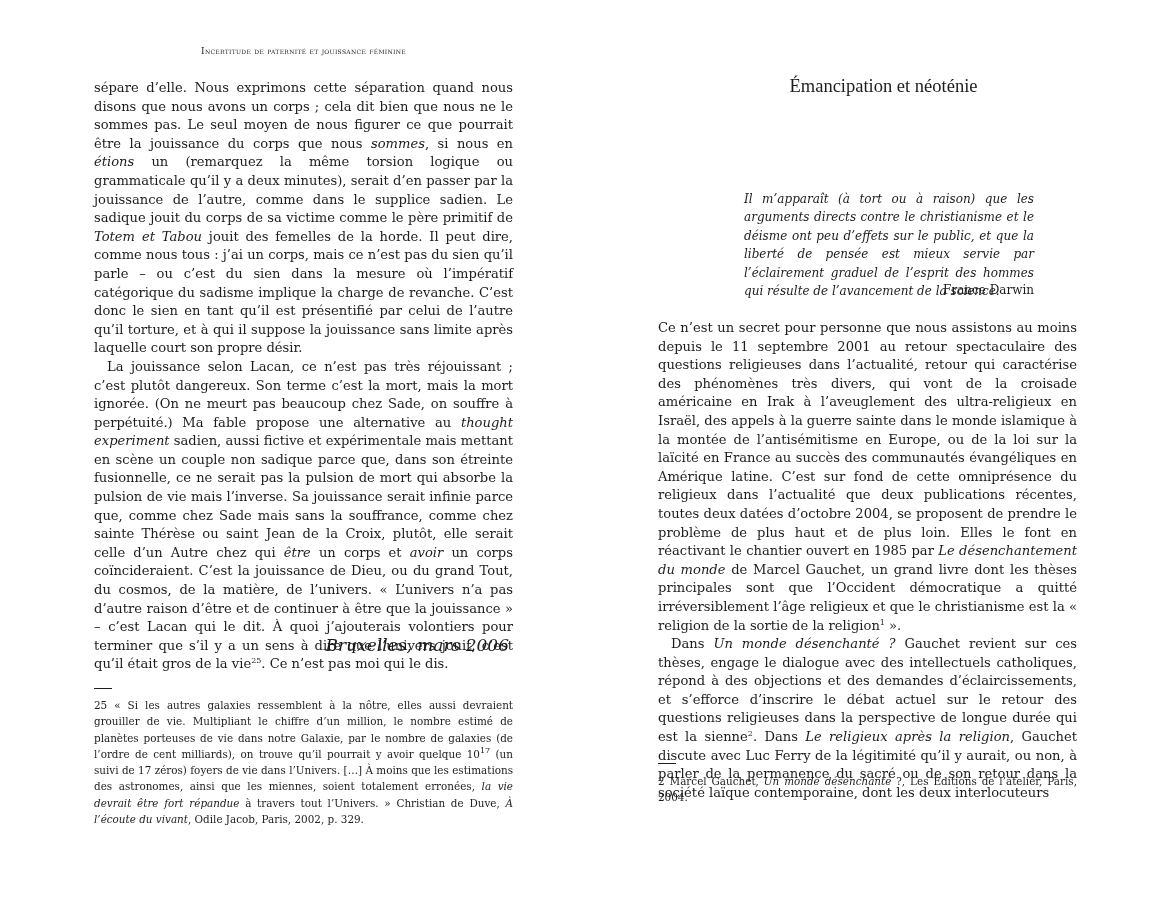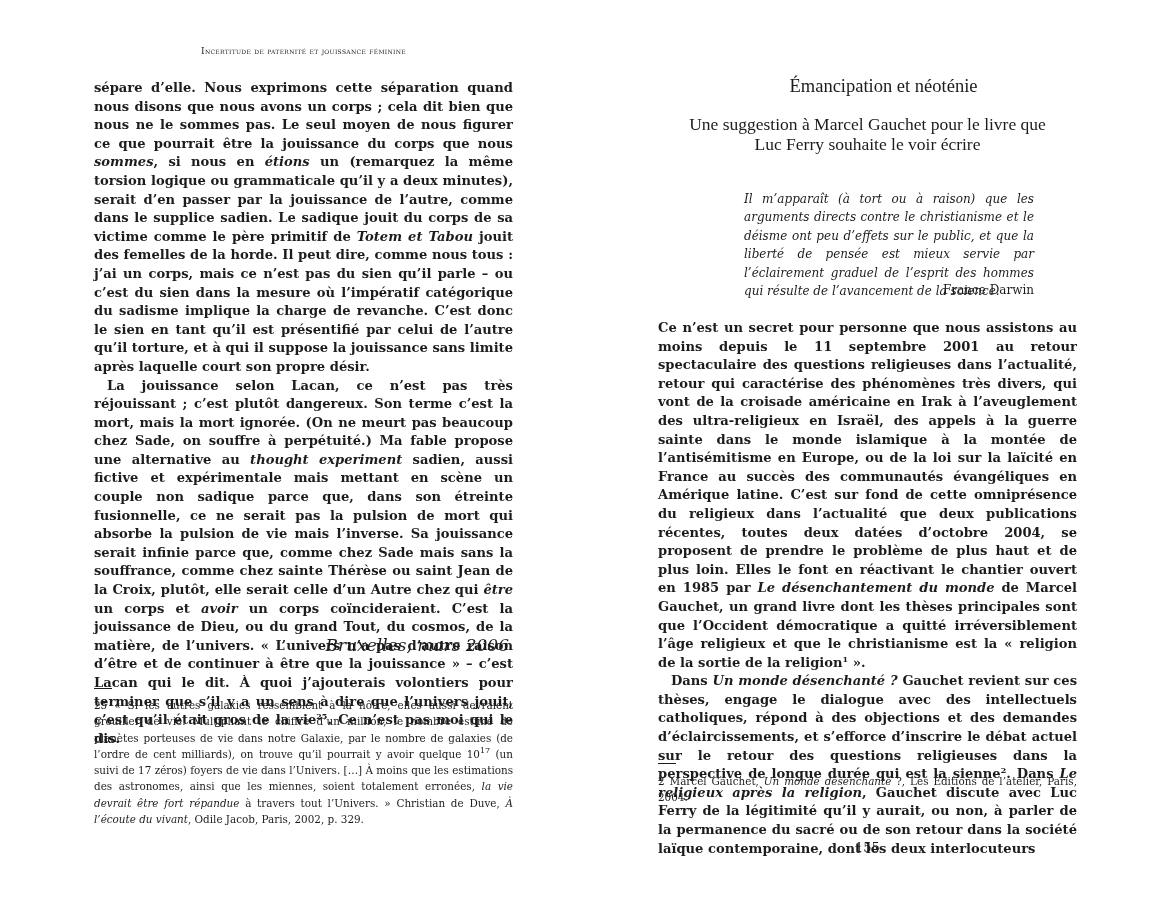--- a/index.html
+++ b/index.html
@@ -5,21 +5,21 @@
     html, body { margin: 0; padding: 0; background: #ffffff; }
     body { width: 1162px; height: 904px; position: relative; overflow: hidden;
            font-family: "DejaVu Serif", "Liberation Serif", serif; color: #1c1c1c; }
     .page { position: absolute; top: 0; height: 904px; }
     .left { left: 86px; width: 419px; margin-left: 8px; }
     .right { left: 658px; width: 419px; }
     .running-head { position: absolute; top: 46px; left: 0; width: 100%; text-align: center;
                     font-variant: small-caps; font-size: 9px; letter-spacing: 0.3px; }
     .body-text { position: absolute; left: 0; width: 100%; font-size: 13.1px; line-height: 18.6px;
                  text-align: justify; }
-    .body-text p { margin: 0; font-weight: bold; }
+    .body-text p { margin: 0; }
     .body-text p.indent { text-indent: 13px; }
     .left .body-text { top: 79px; }
     .signature { position: absolute; top: 635px; right: 4px; font-style: italic; font-size: 17px; }
     .fn-rule { position: absolute; width: 18px; height: 1px; background: #1c1c1c; }
     .footnotes { position: absolute; left: 0; width: 100%; font-size: 10.4px; line-height: 16.3px;
                  text-align: justify; }
     .footnotes p { margin: 0; }
     .page-number { position: absolute; top: 840px; left: 0; width: 100%; text-align: center; font-size: 13px; }
     .chapter-title { position: absolute; top: 76px; left: 16px; width: 100%; text-align: center;
                      font-family: "Liberation Serif", serif; font-size: 18.5px; }
@@ -44,28 +44,23 @@
     </div>
   <div class="signature">Bruxelles, mars 2006</div>
   <div class="fn-rule" style="top:688px;left:0;"></div>
   <div class="footnotes" style="top:697px;">
       <p><span>25 « Si les autres galaxies ressemblent à la nôtre, elles aussi devraient grouiller de vie. Multipliant le chiffre d’un million, le nombre estimé de planètes porteuses de vie dans notre Galaxie, par le nombre de galaxies (de l’ordre de cent milliards), on trouve qu’il pourrait y avoir quelque 10</span><sup>17</sup><span> (un suivi de 17 zéros) foyers de vie dans l’Univers. […] À moins que les estimations des astronomes, ainsi que les miennes, soient totalement erronées, </span><i>la vie devrait être fort répandue</i><span> à travers tout l’Univers. » Christian de Duve, </span><i>À l’écoute du vivant</i><span>, Odile Jacob, Paris, 2002, p. 329.</span></p>
     </div>
 </div>
 
 <div class="page right">
   <div class="chapter-title">Émancipation et néoténie</div>
-  <div class="subtitle">
-    <div>Une suggestion à Marcel Gauchet pour le livre que</div>
-    <div>Luc Ferry souhaite le voir écrire</div>
-  </div>
   <div class="epigraph">Il m’apparaît (à tort ou à raison) que les arguments directs contre le christianisme et le déisme ont peu d’effets sur le public, et que la liberté de pensée est mieux servie par l’éclairement graduel de l’esprit des hommes qui résulte de l’avancement de la science.</div>
   <div class="epigraph-author">France Darwin</div>
   <div class="body-text">
       <p><span>Ce n’est un secret pour personne que nous assistons au moins depuis le 11 septembre 2001 au retour spectaculaire des questions religieuses dans l’actualité, retour qui caractérise des phénomènes très divers, qui vont de la croisade américaine en Irak à l’aveuglement des ultra-religieux en Israël, des appels à la guerre sainte dans le monde islamique à la montée de l’antisémitisme en Europe, ou de la loi sur la laïcité en France au succès des communautés évangéliques en Amérique latine. C’est sur fond de cette omniprésence du religieux dans l’actualité que deux publications récentes, toutes deux datées d’octobre 2004, se proposent de prendre le problème de plus haut et de plus loin. Elles le font en réactivant le chantier ouvert en 1985 par </span><i>Le désenchantement du monde</i><span> de Marcel Gauchet, un grand livre dont les thèses principales sont que l’Occident démocratique a quitté irréversiblement l’âge religieux et que le christianisme est la « religion de la sortie de la religion</span><sup>1</sup><span> ».</span></p>
       <p class="indent"><span>Dans </span><i>Un monde désenchanté ?</i><span> Gauchet revient sur ces thèses, engage le dialogue avec des intellectuels catholiques, répond à des objections et des demandes d’éclaircissements, et s’efforce d’inscrire le débat actuel sur le retour des questions religieuses dans la perspective de longue durée qui est la sienne</span><sup>2</sup><span>. Dans </span><i>Le religieux après la religion</i><span>, Gauchet discute avec Luc Ferry de la légitimité qu’il y aurait, ou non, à parler de la permanence du sacré ou de son retour dans la société laïque contemporaine, dont les deux interlocuteurs</span></p>
     </div>
   <div class="fn-rule" style="top:763px;left:0;"></div>
   <div class="footnotes" style="top:773px;">
       <p><span>2   Marcel Gauchet, </span><i>Un monde désenchanté</i><span> ?, Les Éditions de l’atelier, Paris, 2004.</span></p>
     </div>
-  <div class="page-number">155</div>
 </div>
 
 </body></html>

